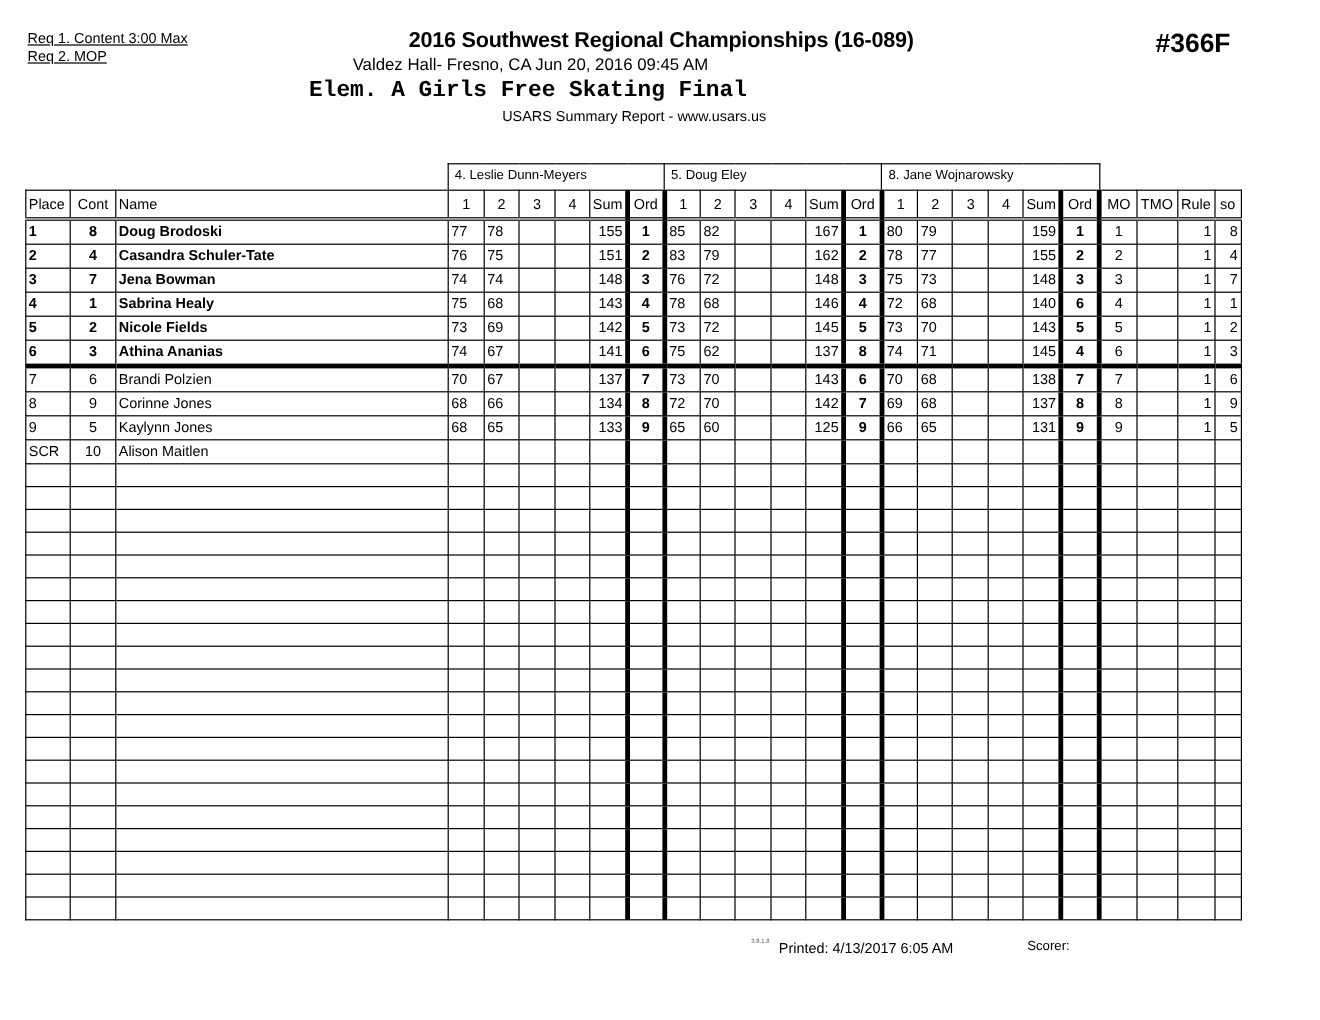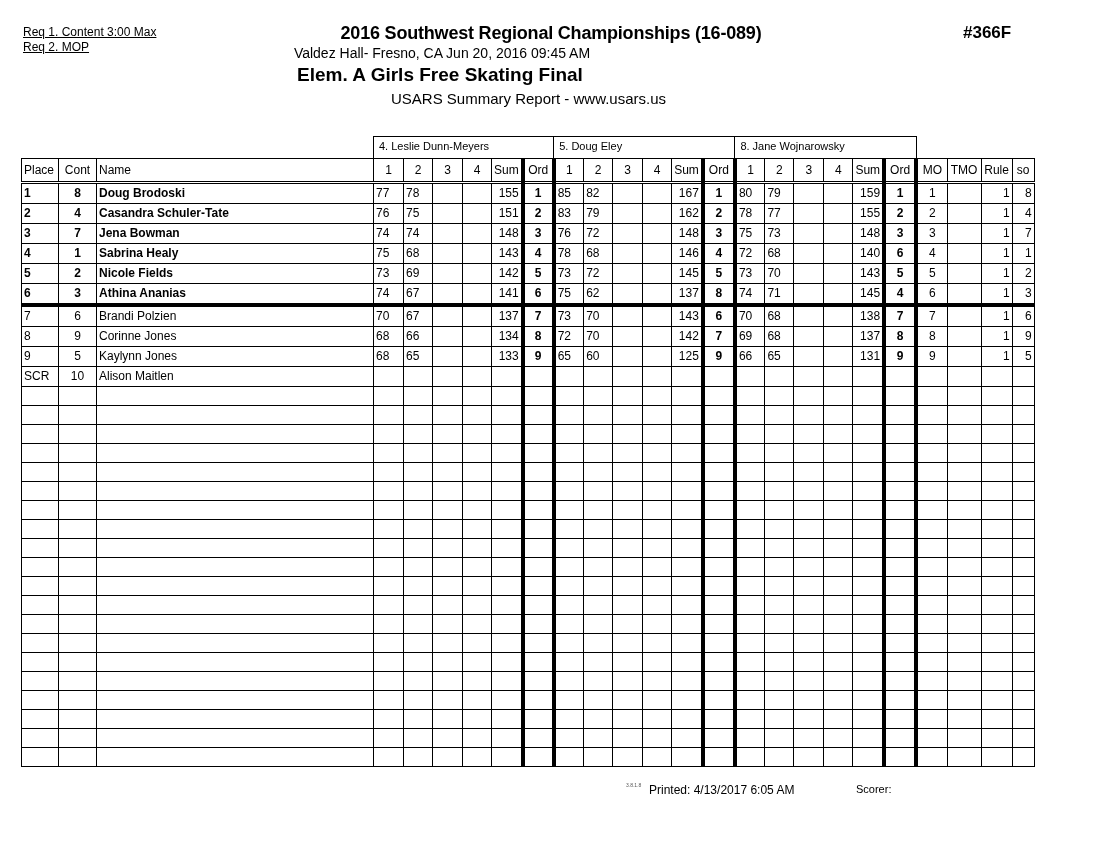--- a/index.html
+++ b/index.html
@@ -2,23 +2,23 @@
 <html><head>
 <meta charset="utf-8">
 <style>
   html, body { margin: 0; padding: 0; background: #ffffff; }
   body { width: 1100px; height: 850px; position: relative; font-family: "Liberation Sans", sans-serif; color: #000; overflow: hidden; }
   .abs { position: absolute; }
   .req { left: 23px; font-size: 12px; line-height: 14px; text-decoration: underline; }
   .title1 { left: 0; width: 1100px; text-align: center; top: 23px; font-size: 18px; font-weight: bold; letter-spacing: -0.2px; }
   .title1 span { position: relative; left: 1px; }
   .sub1 { left: 0; width: 884px; text-align: center; top: 45px; font-size: 14px; }
-  .title2 { left: 0; width: 880px; text-align: center; top: 64px; font-size: 19px; font-weight: bold; }
-  .sub2 { left: 0; width: 1057px; text-align: center; top: 90px; font-size: 15px; }
-  .evnum { left: 963px; top: 23px; font-size: 17px; font-weight: bold; }
+  .title2 { left: 0; width: 880px; text-align: center; top: 64px; font-size: 19px; font-weight: bold; font-family: Liberation Mono, monospace; }
+  .sub2 { left: 0; width: 1057px; text-align: center; top: 90px; font-size: 12px; }
+  .evnum { left: 963px; top: 23px; font-size: 22px; font-weight: bold; }
 
   table.sheet { position: absolute; left: 21px; top: 136px; border-collapse: collapse; table-layout: fixed; font-size: 12px; }
   table.sheet td { border: 1px solid #000; padding: 0 2px; height: 19px; line-height: 19px; white-space: nowrap; overflow: hidden; box-sizing: border-box; }
   table.sheet tr.judge-row td { border: none; height: 22px; margin-top: 44px; }
   table.sheet tr.judge-row td.jname { border: 1px solid #000; border-bottom: none; vertical-align: top; line-height: 14px; padding-top: 2px; font-size: 11px; padding-left: 5px; }
   table.sheet tr.hdr td { height: 21px; line-height: 22px; border-bottom: 3px double #000; }
   .c { text-align: center; }
   .r { text-align: right; }
   .b { font-weight: bold; }
   .thick-l { border-left: 4px solid #000 !important; }

